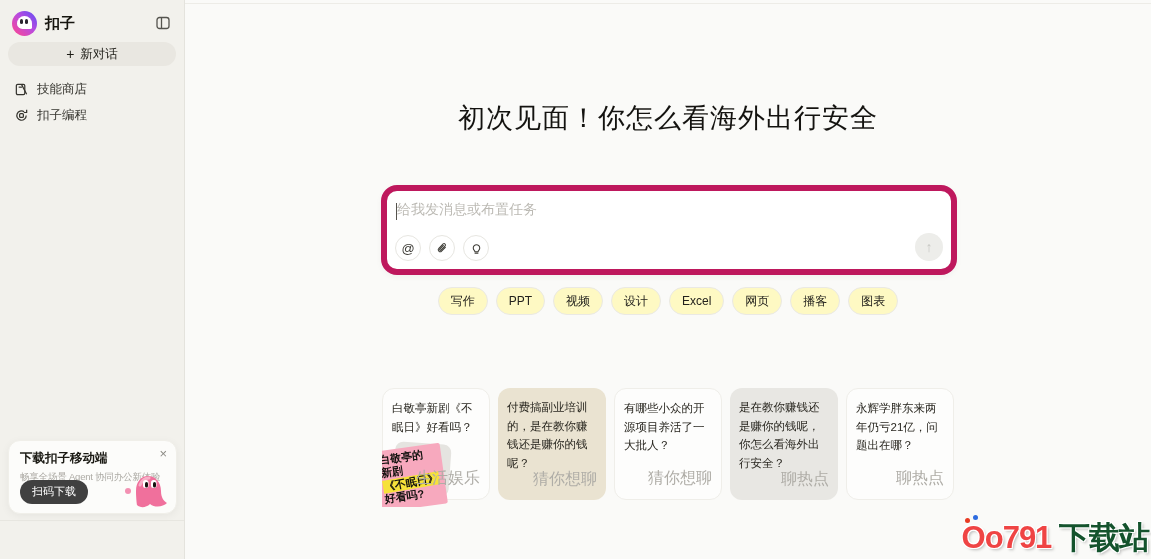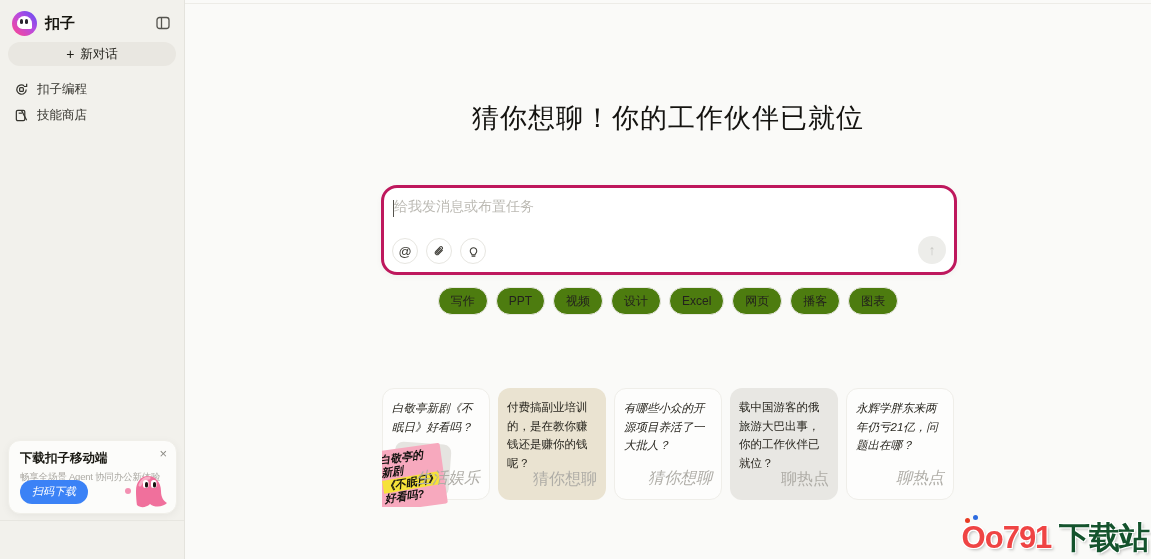--- a/index.html
+++ b/index.html
@@ -19,44 +19,44 @@
   .new-chat-btn { position:absolute; left:8px; right:8px; top:42px; height:24px; background:#E9E7E1; border-radius:999px; display:flex; align-items:center; justify-content:center; gap:6px; font-size:12.5px; color:#1C1B15; cursor:pointer; }
   .new-chat-plus { font-size:14px; line-height:1; color:#1C1B15; }
   .side-items { position:absolute; left:8px; right:8px; top:76px; }
   .side-item { height:26px; display:flex; align-items:center; gap:8px; padding:0 6px; border-radius:8px; font-size:12.5px; color:#35342E; cursor:pointer; }
   .side-item svg { flex:0 0 auto; }
 
   .dl-card { position:absolute; left:8px; top:440px; width:169px; height:74px; background:#FCFCFA; border:1px solid #F0EFE9; border-radius:12px; box-shadow:0 2px 8px rgba(0,0,0,.05); padding:9px 11px; }
   .dl-title { font-size:12.5px; font-weight:700; color:#1B1A14; }
   .dl-close { position:absolute; right:9px; top:6px; font-size:13px; color:#8B8A84; cursor:pointer; line-height:1; }
   .dl-sub { margin-top:4px; font-size:9.5px; color:#ACAAA4; white-space:nowrap; letter-spacing:-0.2px; }
-  .dl-btn { position:absolute; left:11px; bottom:9px; background:#3b82f6; color:#fff; font-size:11px; padding:4px 12px 5px; border-radius:999px; cursor:pointer;font-style:italic; }
+  .dl-btn { position:absolute; left:11px; bottom:9px; background:#404040; color:#fff; font-size:11px; padding:4px 12px 5px; border-radius:999px; cursor:pointer; }
   .mascot { position:absolute; right:8px; bottom:2px; }
   .sidebar-divider { position:absolute; left:0; right:0; top:520px; border-top:1px solid #E7E6E0; }
   .login-btn { position:absolute; left:10px; top:528px; right:10px; height:25px; background:#12100A; color:#fff; border-radius:999px; display:flex; align-items:center; justify-content:center; font-size:13px; cursor:pointer; }
 
   
   .main { position:absolute; left:185px; right:0; top:0; bottom:0; }
   .main-topline { position:absolute; left:0; right:0; top:3px; border-top:1px solid #EDECE7; }
   .hero-title { position:absolute; left:0; right:0; top:100px; text-align:center; font-family:"Liberation Serif","DejaVu Serif",serif; font-size:27px; font-weight:500; color:#141310; letter-spacing:1px; }
 
-  .composer { position:absolute; left:196px; top:185px; width:576px; height:90px; background:#FFFFFF; border:3px solid #be185d; border-radius:16px; box-shadow:0 2px 6px rgba(0,0,0,.04); }
+  .composer { position:absolute; left:196px; top:185px; width:576px; height:90px; background:#FFFFFF; border:6px solid #be185d; border-radius:16px; box-shadow:0 2px 6px rgba(0,0,0,.04); }
   .composer textarea { position:absolute; left:10px; top:10px; right:10px; height:36px; border:none; outline:none; resize:none; background:transparent; font-family:inherit; font-size:14px; color:#24231E; }
   .composer textarea::placeholder { color:#BCBAB4; }
   .caret { position:absolute; left:9px; top:12px; width:1px; height:17px; background:#55534D; }
   .tool-row { position:absolute; left:8px; bottom:8px; display:flex; gap:8px; }
   .tool-btn { width:26px; height:26px; border-radius:50%; border:1px solid #E7E6E1; background:#fff; display:flex; align-items:center; justify-content:center; color:#3E3D37; font-size:13px; cursor:pointer; }
   .send-btn { position:absolute; right:8px; bottom:8px; width:28px; height:28px; border-radius:50%; background:#EDEDEA; color:#C7C7C4; display:flex; align-items:center; justify-content:center; font-size:14px; font-weight:700; cursor:pointer; }
 
   .chip-row { position:absolute; left:0; right:0; top:287px; display:flex; justify-content:center; gap:8px; }
-  .chip { height:28px; padding:0 12px; background:#4d7c0f; border:1px solid #EAE9E4; border-radius:999px; display:flex; align-items:center; font-size:12px; color:#23221D; cursor:pointer; white-space:nowrap; }
+  .chip { height:28px; padding:0 12px; background:#fef9c3; border:1px solid #EAE9E4; border-radius:999px; display:flex; align-items:center; font-size:12px; color:#23221D; cursor:pointer; white-space:nowrap; }
 
   .card-row { position:absolute; left:197px; top:388px; width:574px; display:flex; gap:8px; }
   .card { position:relative; width:108px; height:112px; border-radius:12px; padding:10px 9px; font-size:11.5px; line-height:1.62; color:#28261F; cursor:pointer; }
-  .card.white { background:#FDFDFC; border:1px solid #EFEEE9;font-style:italic; }
+  .card.white { background:#FDFDFC; border:1px solid #EFEEE9; }
   .card.beige { background:#EAE3D1; }
   .card.gray  { background:#E8E7E3; }
   .card .tag { position:absolute; right:9px; bottom:8px; font-size:16px; color:#AFADA7; }
 
   .sticker-clip { position:absolute; left:-1px; bottom:-8px; width:76px; height:70px; overflow:hidden; pointer-events:none; }
   .sticker-stack { position:absolute; left:12px; top:6px; width:56px; height:52px; background:#E5E4E0; border-radius:8px; transform:rotate(4deg); }
   .sticker { position:absolute; left:-4px; top:10px; width:66px; padding:3px 4px 6px; background:#F7A9BE; transform:rotate(-8deg); font-weight:800; font-size:11px; line-height:1.18; color:#141310; border-radius:2px; }
   .sticker .hl { display:inline-block; background:#F6E23A; padding:0 1px; transform:rotate(-2deg); }
 
   .watermark { position:absolute; right:2px; bottom:0px; font-size:31px; font-weight:800; letter-spacing:-1px; white-space:nowrap; }
@@ -87,33 +87,33 @@
     </div>
 
     <div class="new-chat-btn">
       <span class="new-chat-plus">+</span>
       <span>新对话</span>
     </div>
 
     <div class="side-items">
       <div class="side-item">
         <svg width="15" height="15" viewBox="0 0 16 16" fill="none" stroke="#35342E" stroke-width="1.3">
+          <rect x="2.5" y="2.5" width="9" height="11" rx="1.5"></rect>
+            <line x1="8" y1="2.5" x2="13.5" y2="13"></line>
+            <line x1="5" y1="5.5" x2="8.5" y2="5.5"></line>
+        </svg>
+        <span>技能商店</span>
+      </div>
+      <div class="side-item">
+        <svg width="15" height="15" viewBox="0 0 16 16" fill="none" stroke="#35342E" stroke-width="1.3">
           <path d="M13 8a5 5 0 1 1-2.2-4.1"></path>
             <path d="M13.5 1.8v3h-3"></path>
             <rect x="6" y="6" width="4" height="4" rx="1"></rect>
         </svg>
         <span>扣子编程</span>
-      </div>
-      <div class="side-item">
-        <svg width="15" height="15" viewBox="0 0 16 16" fill="none" stroke="#35342E" stroke-width="1.3">
-          <rect x="2.5" y="2.5" width="9" height="11" rx="1.5"></rect>
-            <line x1="8" y1="2.5" x2="13.5" y2="13"></line>
-            <line x1="5" y1="5.5" x2="8.5" y2="5.5"></line>
-        </svg>
-        <span>技能商店</span>
       </div>
     </div>
 
     <div class="dl-card">
       <div class="dl-title">下载扣子移动端</div>
       <div class="dl-close">×</div>
       <div class="dl-sub">畅享全场景 Agent 协同办公新体验</div>
       <div class="dl-btn">扫码下载</div>
       <svg class="mascot" width="52" height="44" viewBox="0 0 52 44">
         <circle cx="12" cy="24" r="3" fill="#F390B2"></circle>
@@ -125,21 +125,21 @@
         <rect x="37" y="15" width="3" height="5.5" rx="1.5" fill="#14120E"></rect>
       </svg>
     </div>
 
     <div class="sidebar-divider"></div>
   </div>
 
   <div class="main">
     <div class="main-topline"></div>
 
-    <div class="hero-title">猜你想聊！你的工作伙伴已就位</div>
+    <div class="hero-title">初次见面！你怎么看海外出行安全</div>
 
     <div class="composer">
       <div class="caret"></div>
       <textarea placeholder="给我发消息或布置任务" style=""></textarea>
       <div class="tool-row">
         <div class="tool-btn">
           <span>@</span>
         </div>
         <div class="tool-btn">
           <svg width="13" height="13" viewBox="0 0 16 16" fill="none" stroke="#3E3D37" stroke-width="1.3" stroke-linecap="round">
@@ -189,21 +189,21 @@
         <span>付费搞副业培训的，是在教你赚钱还是赚你的钱呢？</span>
         <span class="tag">猜你想聊</span>
       </div>
 
       <div class="card white">
         <span>有哪些小众的开源项目养活了一大批人？</span>
         <span class="tag">猜你想聊</span>
       </div>
 
       <div class="card gray">
-        <span>载中国游客的俄旅游大巴出事，你的工作伙伴已就位？</span>
+        <span>是在教你赚钱还是赚你的钱呢，你怎么看海外出行安全？</span>
         <span class="tag">聊热点</span>
       </div>
 
       <div class="card white">
         <span>永辉学胖东来两年仍亏21亿，问题出在哪？</span>
         <span class="tag">聊热点</span>
       </div>
 
     </div>
   </div>

